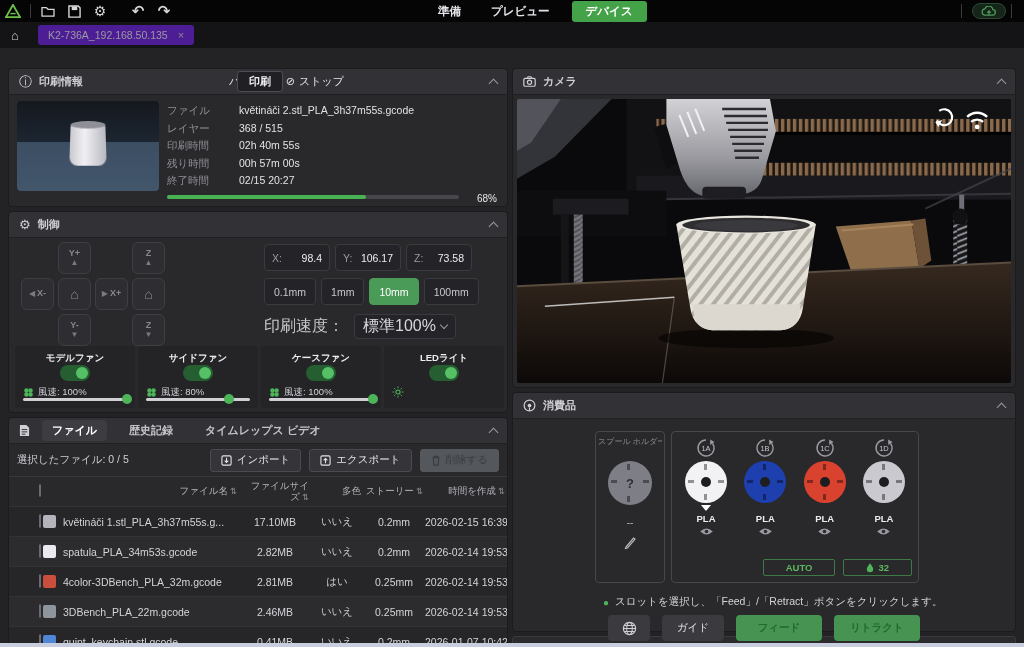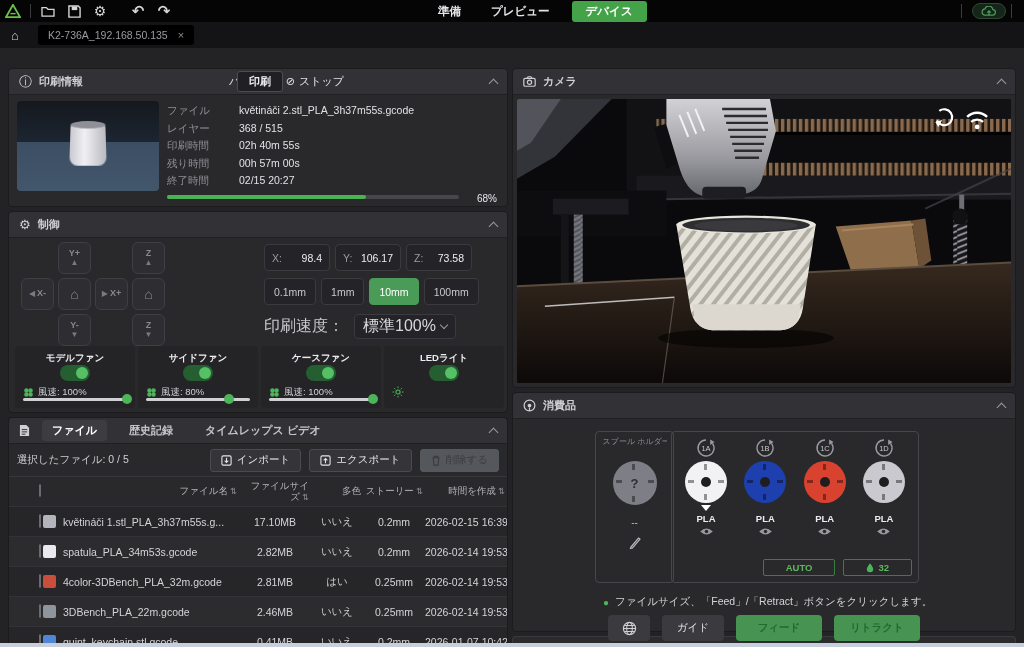--- a/index.html
+++ b/index.html
@@ -12,21 +12,21 @@
   .tb-ico{display:inline-flex;align-items:center;justify-content:center;width:26px;height:22px;color:#d8d8dc;font-size:14px;cursor:default;}
   .vsep{width:1px;height:14px;background:#3a3a40;margin:0 4px;}
   .menu-tabs{position:absolute;left:430px;top:0;height:22px;display:flex;align-items:center;gap:14px;}
   .menu-tab{font-size:11.5px;font-weight:bold;color:#e4e4e8;padding:2px 8px;}
   .menu-tab.active{background:#44a248;border-radius:3px;color:#fff;padding:3px 14px;}
   .cloud-pill{position:absolute;right:18px;top:3px;width:34px;height:16px;border-radius:8px;background:#16251a;border:1px solid #2c4a32;display:flex;align-items:center;justify-content:center;}
 
   
   .tabbar{position:absolute;left:0;top:22px;width:1024px;height:26px;background:#141416;display:flex;align-items:center;}
   .home-btn{width:30px;display:flex;justify-content:center;color:#cfcfd4;font-size:13px;}
-  .doc-tab{margin-left:8px;height:20px;background:#000000;border-radius:3px;display:flex;align-items:center;gap:10px;padding:0 10px;font-size:10.5px;color:#9a9aa0;}
+  .doc-tab{margin-left:8px;height:20px;background:#4c1d95;border-radius:3px;display:flex;align-items:center;gap:10px;padding:0 10px;font-size:10.5px;color:#9a9aa0;}
   .doc-tab .x{color:#8a8a90;font-size:11px;}
 
   
   .col-left{position:absolute;left:8px;top:68px;width:500px;}
   .col-right{position:absolute;left:512px;top:68px;width:504px;}
   .panel{background:#29292c;border:1px solid #1b1b1d;border-radius:4px;margin-bottom:4px;position:relative;}
   .phead{height:26px;display:flex;align-items:center;padding:0 10px;background:#323236;border-bottom:1px solid #202023;border-radius:4px 4px 0 0;color:#d0d0d4;font-size:11px;gap:7px;}
   .ptitle{font-weight:bold;color:#cfcfd4;}
   .chev{width:7px;height:7px;border-left:1.5px solid #9a9aa0;border-top:1.5px solid #9a9aa0;transform:rotate(45deg);margin-left:auto;margin-top:3px;}
   .hicon{color:#cfcfd4;font-size:13px;line-height:1;display:inline-flex;}
@@ -98,21 +98,21 @@
   .sort{font-size:8.5px;color:#8a8a90;margin-left:2px;}
 
   
   #camera{height:320px;}
   .cam-body{padding:4px;}
   .cam-scene{width:494px;height:284px;display:block;border-radius:2px;}
 
   
   #consumables{height:240px;}
   .cons-body{position:relative;height:212px;}
-  .holder-box{position:absolute;left:82px;top:12px;width:79px;height:152px;border:1px solid #46464c;border-radius:4px;display:flex;flex-direction:column;align-items:center;padding-top:4px;}
+  .holder-box{position:absolute;left:82px;top:12px;width:70px;height:152px;border:1px solid #46464c;border-radius:4px;display:flex;flex-direction:column;align-items:center;padding-top:4px;}
   .holder-label{font-size:8px;color:#8a8a90;white-space:nowrap;overflow:hidden;max-width:64px;}
   .gray-spool{width:44px;height:44px;border-radius:50%;background:#7e7e86;margin-top:14px;position:relative;display:flex;align-items:center;justify-content:center;color:#2e2e31;font-size:13px;font-weight:bold;}
   .holder-val{margin-top:12px;color:#b8b8be;font-size:10px;}
   .slots-box{position:absolute;left:158px;top:12px;width:248px;height:152px;border:1px solid #46464c;border-radius:4px;padding:5px 6px 0 6px;}
   .slots-row{display:flex;justify-content:space-between;}
   .slot{width:56px;display:flex;flex-direction:column;align-items:center;}
   .spool{width:42px;height:42px;border-radius:50%;position:relative;margin-top:2px;display:flex;align-items:center;justify-content:center;}
   .hole{width:10px;height:10px;border-radius:50%;background:#1e1e21;}
   .tick{position:absolute;background:rgba(0,0,0,.4);}
   .tick.n{left:19px;top:3px;width:3px;height:6px;}
@@ -738,21 +738,21 @@
               <svg width="8" height="11" viewBox="0 0 12 14">
                   <path d="M6,0.8 C6,0.8 1.2,6.8 1.2,9.4 a4.8,4.8 0 0 0 9.6,0 C10.8,6.8 6,0.8 6,0.8 Z" fill="#4db45a"></path>
                 </svg>
               <span>32</span>
             </span>
           </div>
         </div>
 
         <div class="hint">
           <span class="gdot">●</span>
-          <span>ファイルサイズ、「Feed」/「Retract」ボタンをクリックします。</span>
+          <span>スロットを選択し、「Feed」/「Retract」ボタンをクリックします。</span>
         </div>
 
         <div class="cons-btns">
           <span class="cbtn icon">
             <svg width="15" height="15" viewBox="0 0 16 16">
                 <circle cx="8" cy="8" r="6.5" fill="none" stroke="#d0d0d4" stroke-width="1.3"></circle>
                 <ellipse cx="8" cy="8" rx="3" ry="6.5" fill="none" stroke="#d0d0d4" stroke-width="1.1"></ellipse>
                 <line x1="1.5" y1="8" x2="14.5" y2="8" stroke="#d0d0d4" stroke-width="1.1"></line>
                 <line x1="2.5" y1="4.8" x2="13.5" y2="4.8" stroke="#d0d0d4" stroke-width="1.1"></line>
                 <line x1="2.5" y1="11.2" x2="13.5" y2="11.2" stroke="#d0d0d4" stroke-width="1.1"></line>

